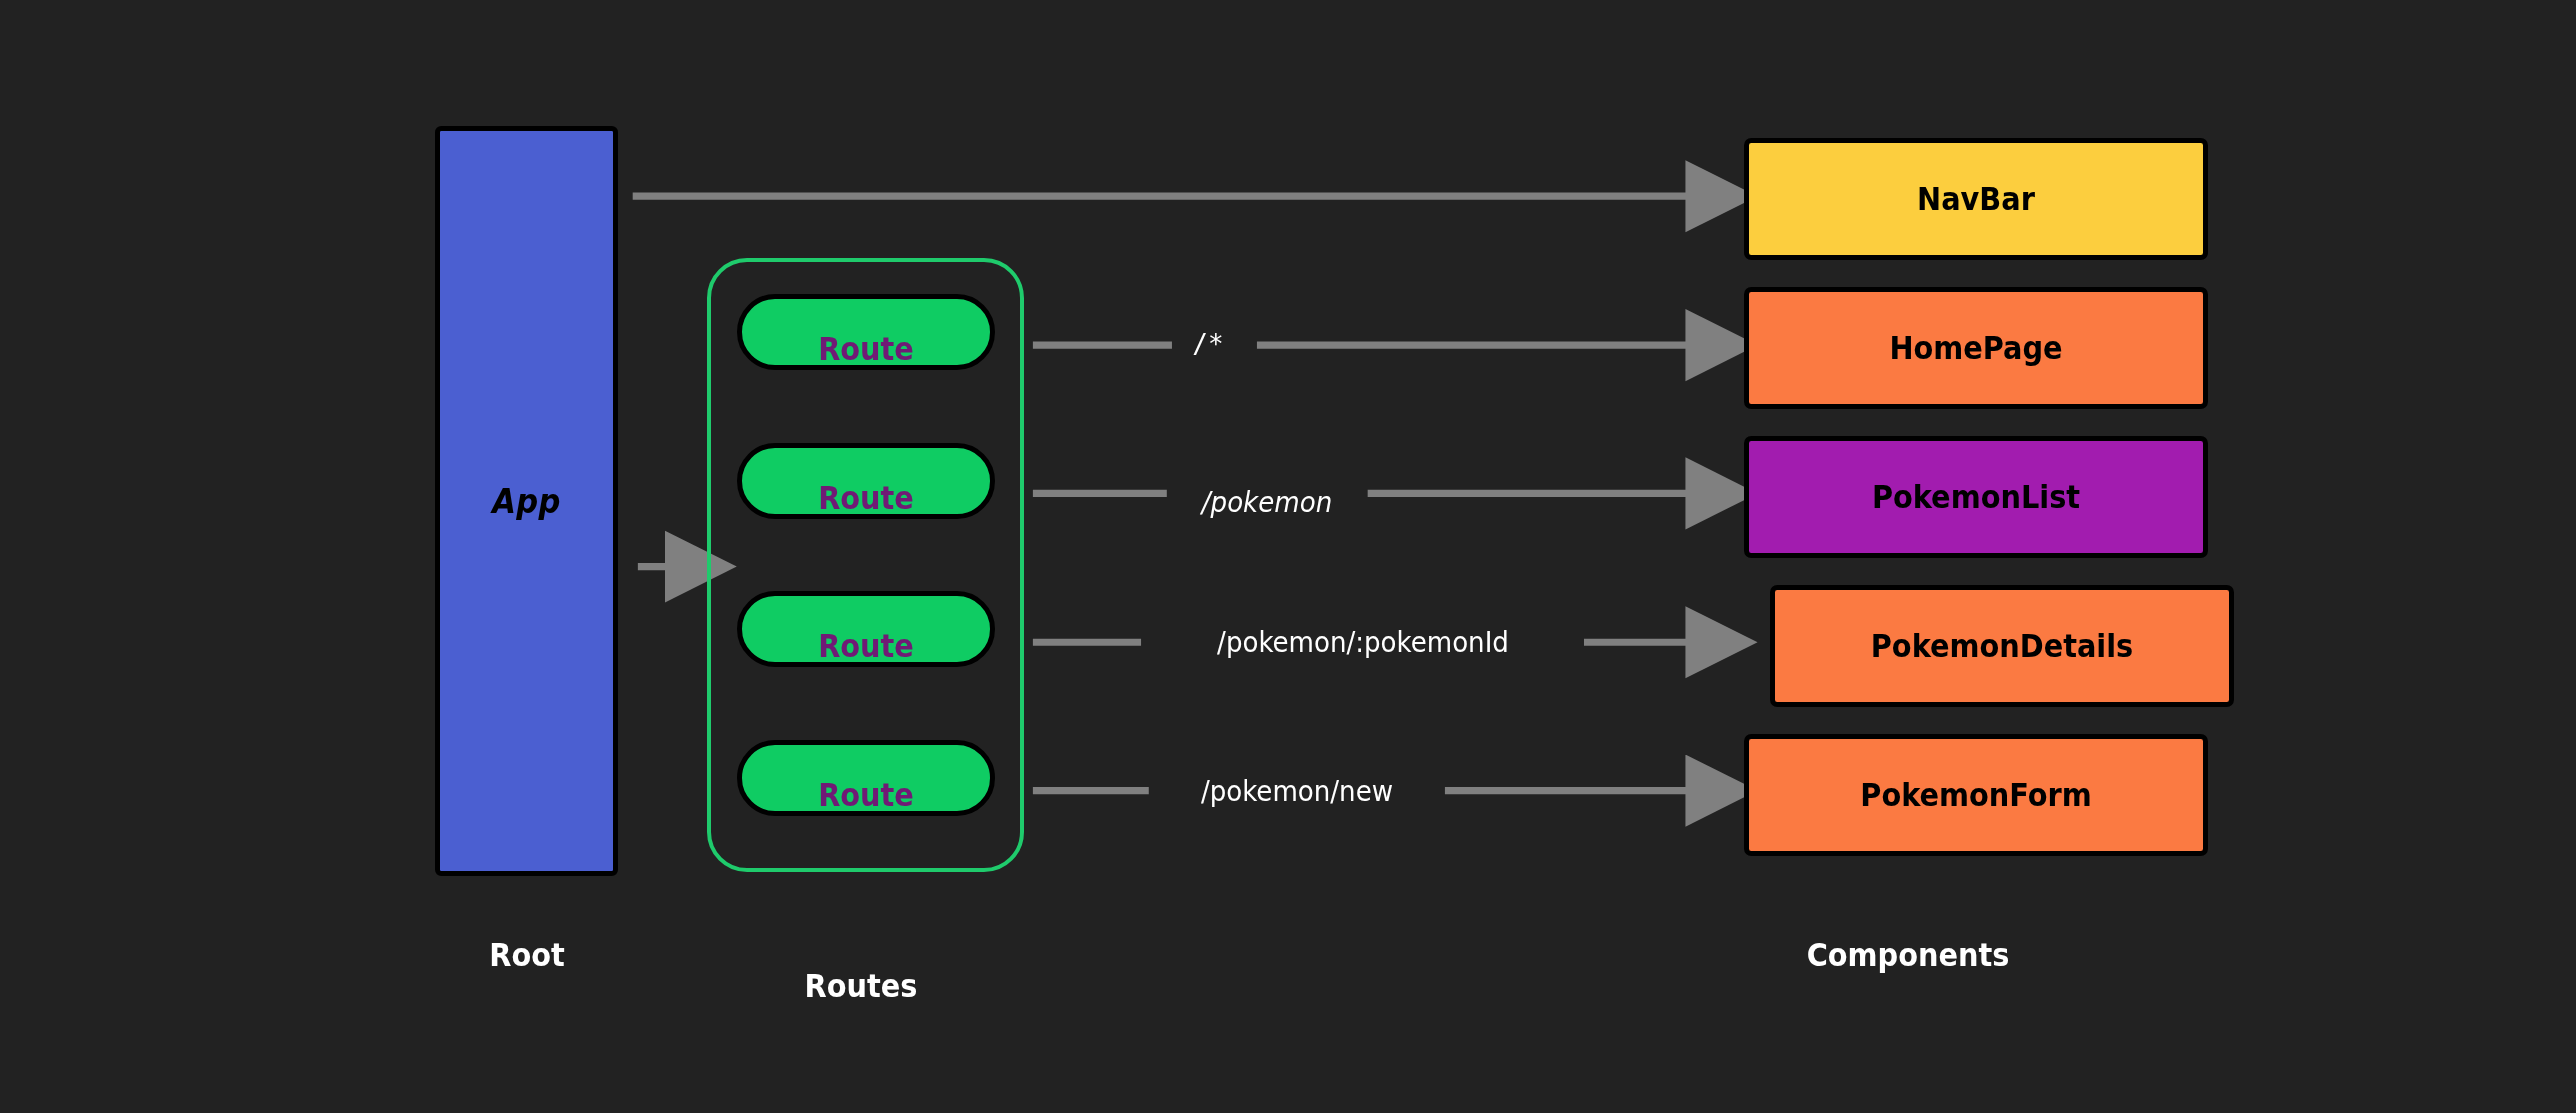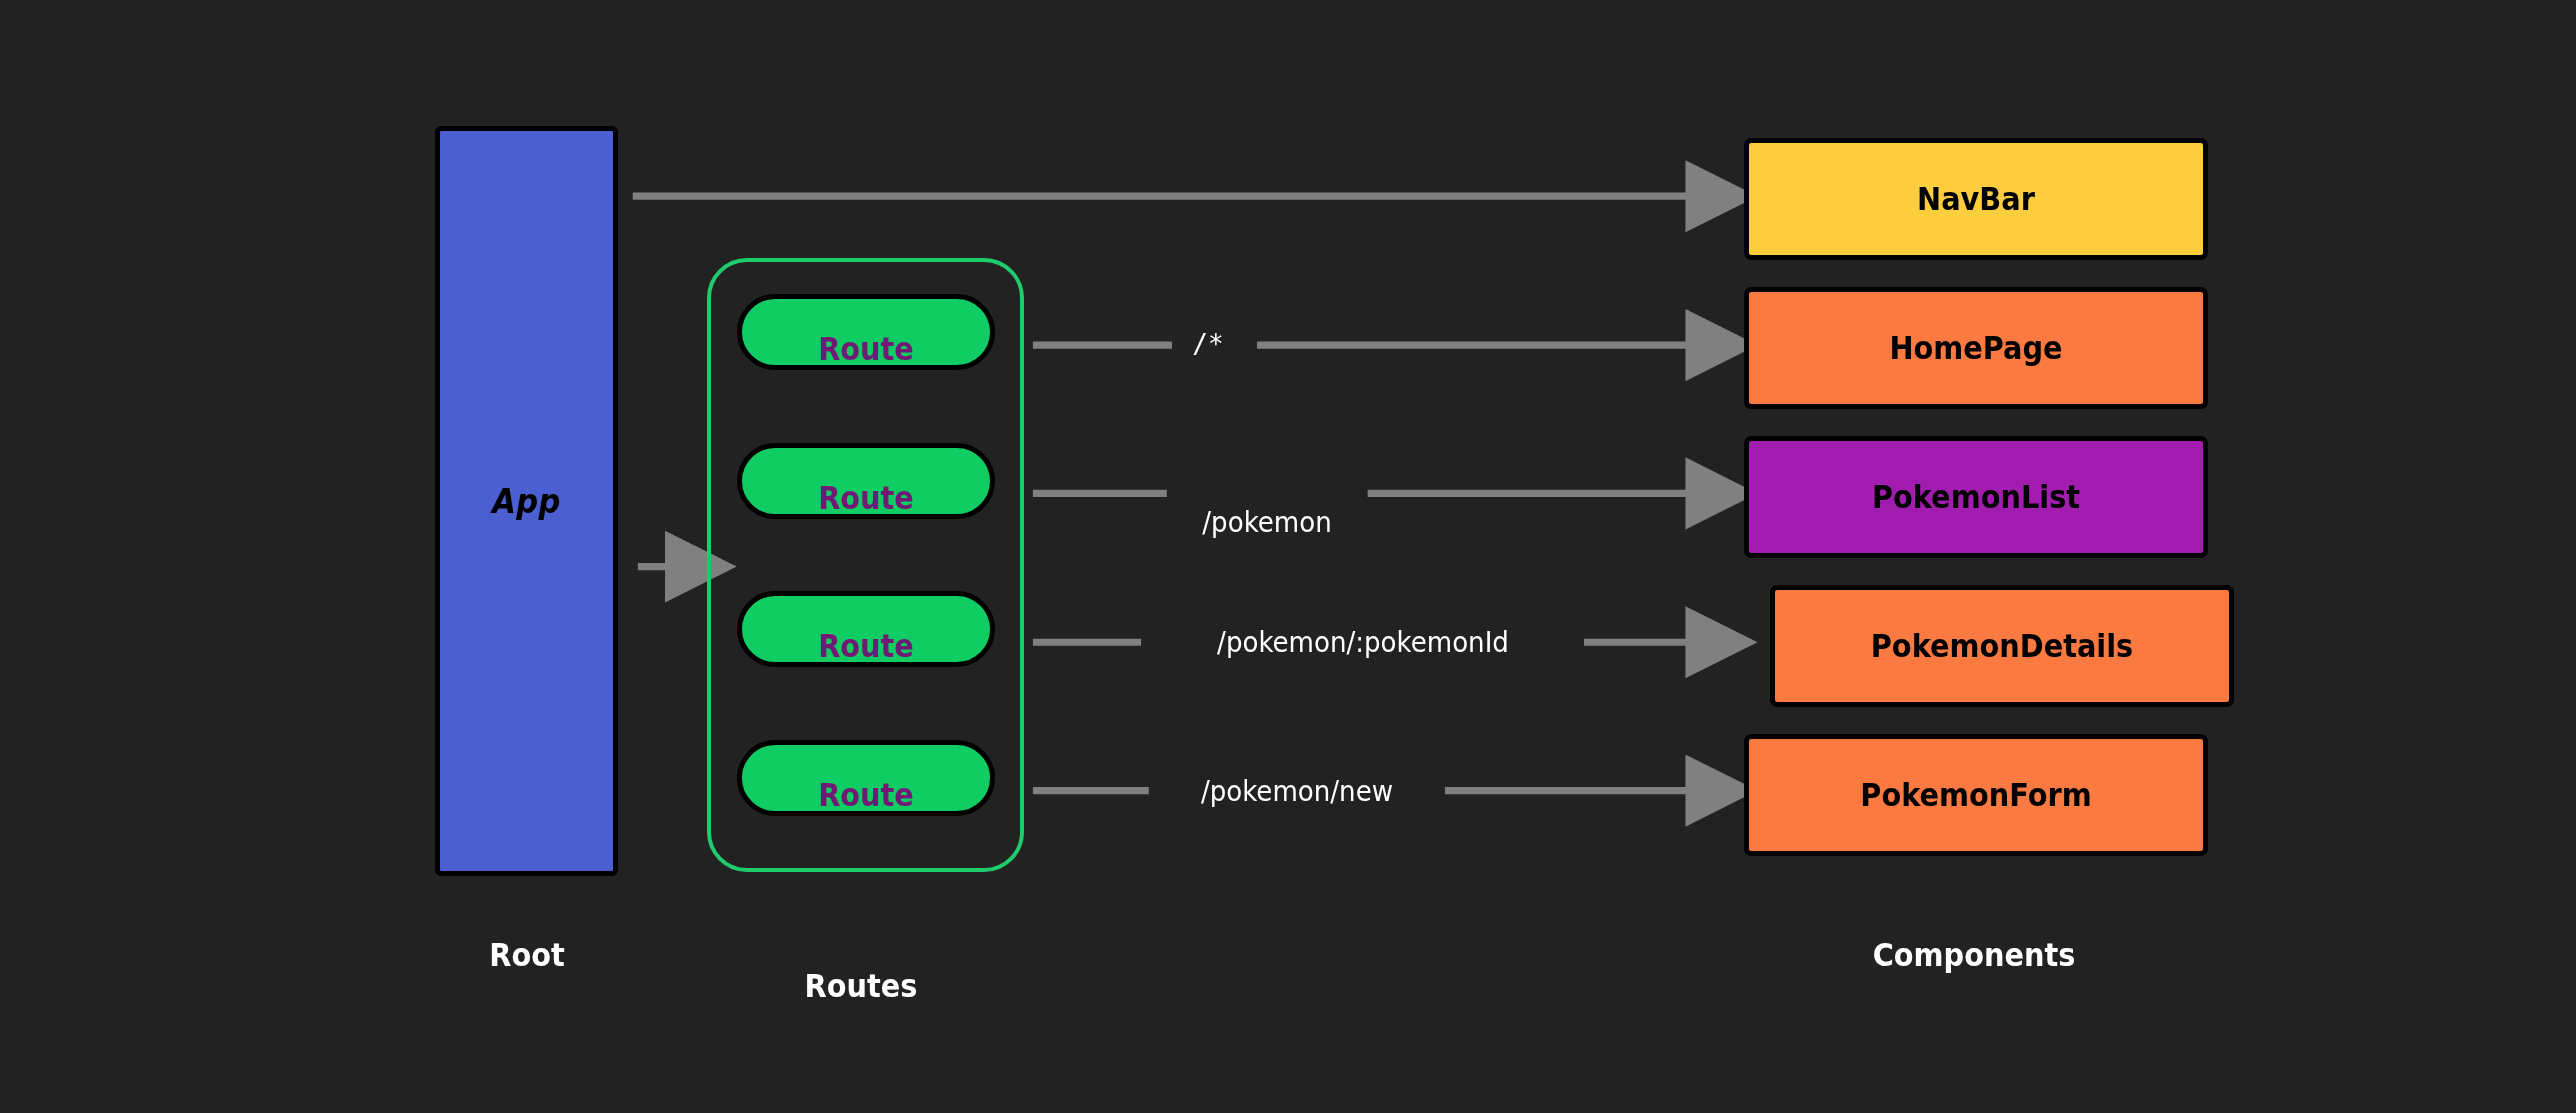--- a/index.html
+++ b/index.html
@@ -215,22 +215,22 @@
     <span class="label">PokemonList</span>
   </div>
   <div class="comp-box c3" style="background:#FB7A42">
     <span class="label">PokemonDetails</span>
   </div>
   <div class="comp-box c4" style="background:#FB7A42">
     <span class="label">PokemonForm</span>
   </div>
 
   <div class="edge-label mono" style="left:1208px; top:344px;">/*</div>
-  <div class="edge-label" style="left:1267px; top:522px;">/pokemon</div>
+  <div class="edge-label" style="left:1267px; top:502px;font-style:italic;">/pokemon</div>
   <div class="edge-label" style="left:1363px; top:642px;">/pokemon/:pokemonId</div>
   <div class="edge-label" style="left:1297px; top:791px;">/pokemon/new</div>
 
   <div class="col-caption" style="left:527px; top:939px;">Root</div>
   <div class="col-caption" style="left:861px; top:970px;">Routes</div>
-  <div class="col-caption" style="left:1974px; top:939px;">Components</div>
+  <div class="col-caption" style="left:1908px; top:939px;">Components</div>
 
 </div>
 
 
 </body></html>

